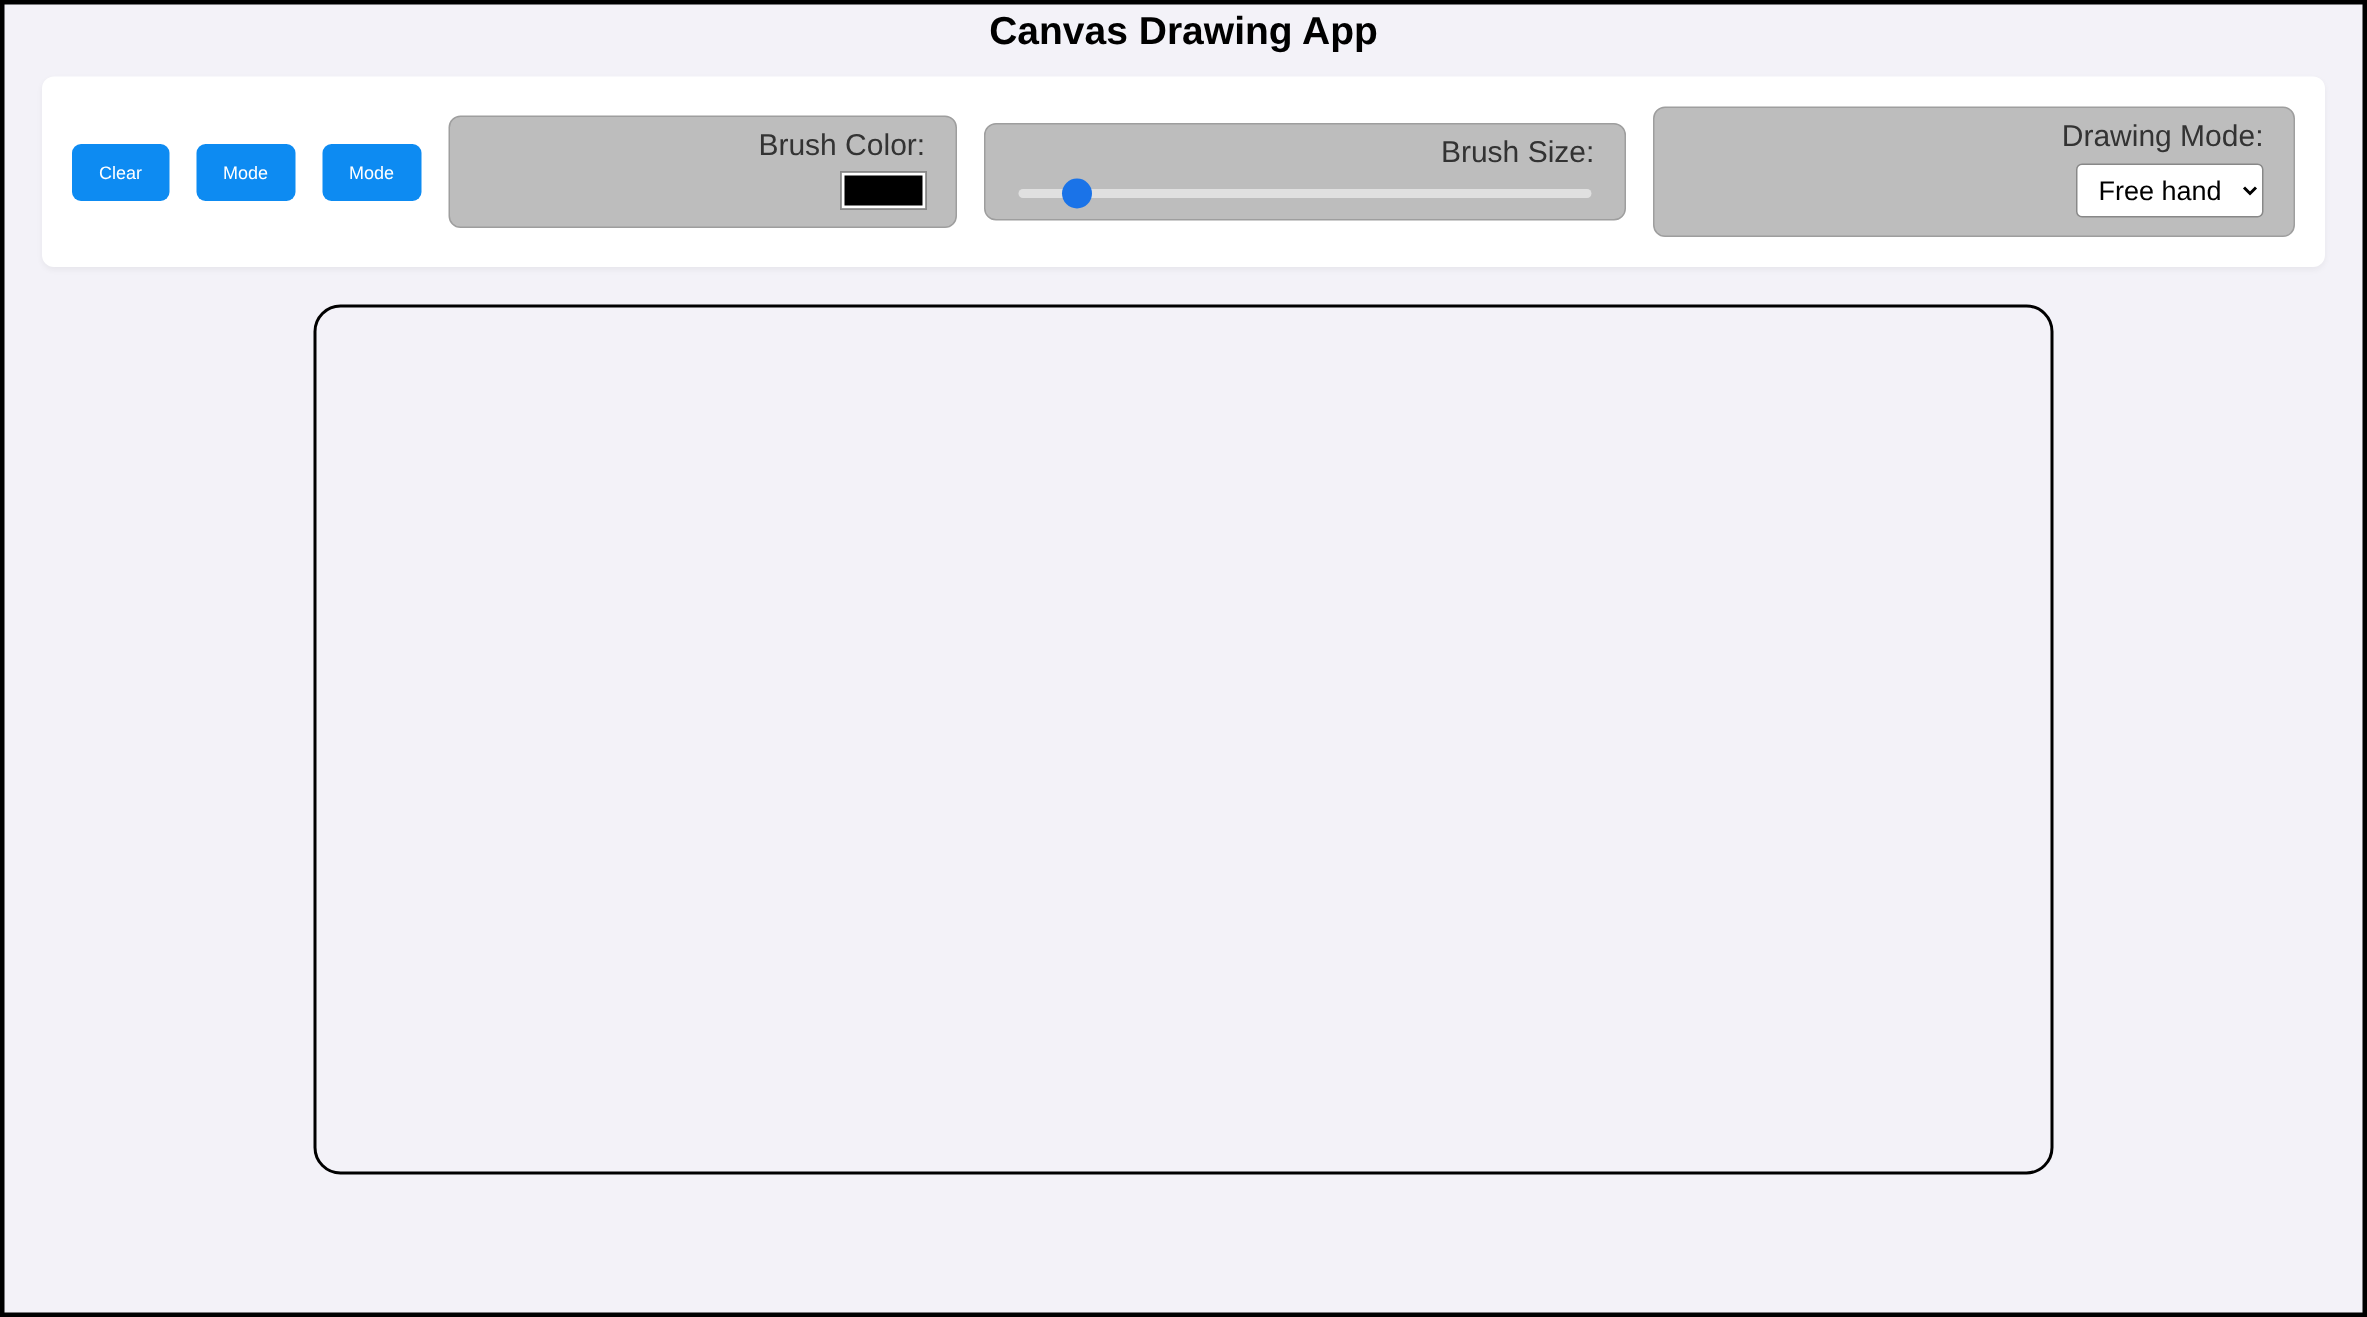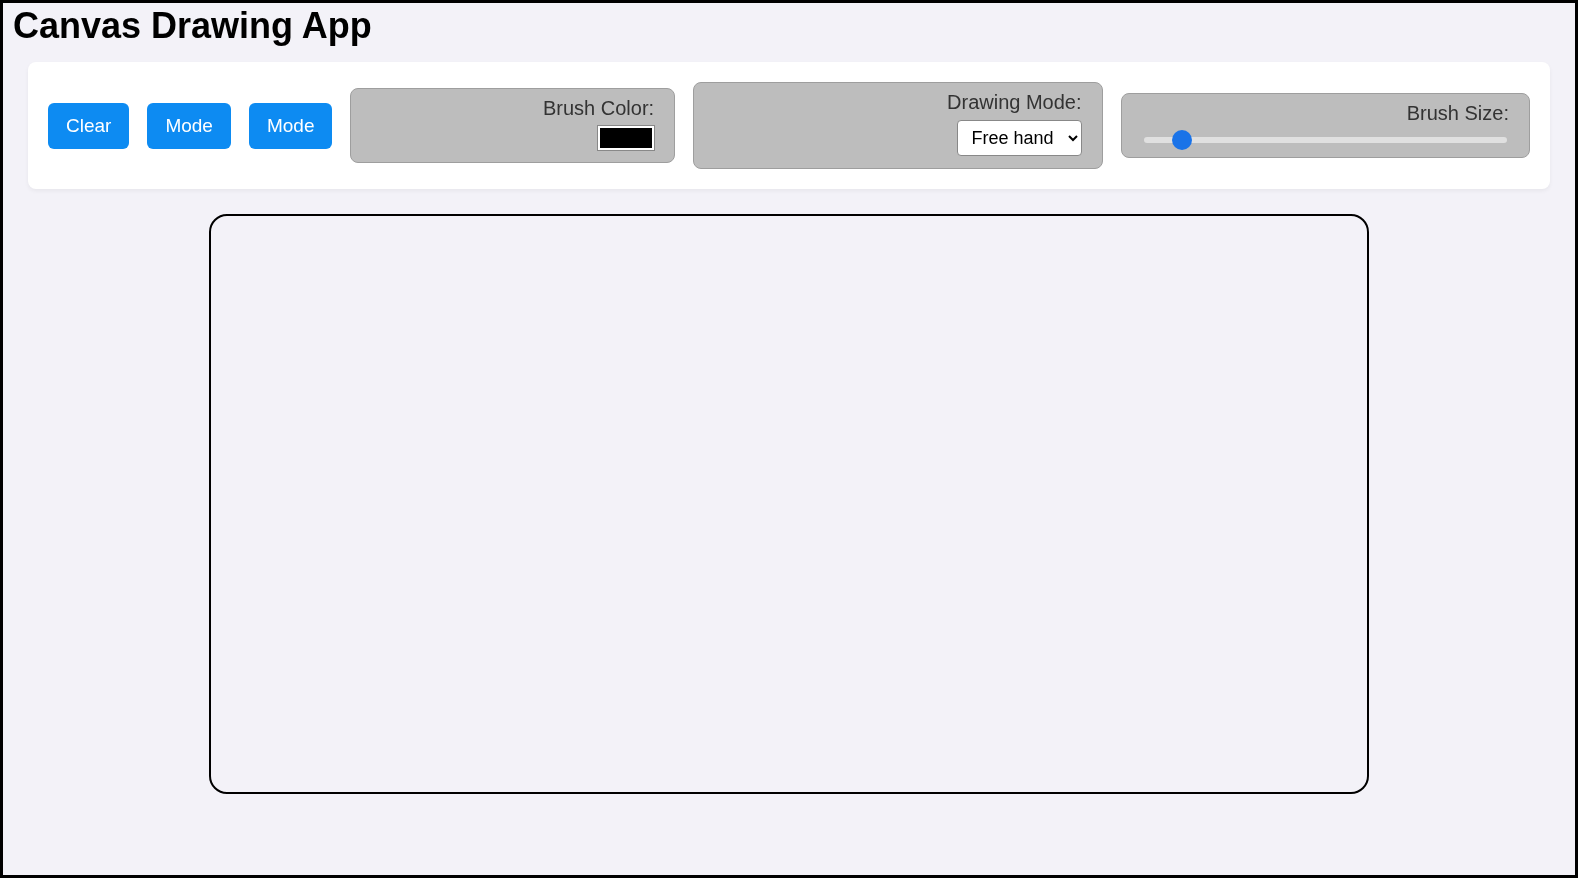--- a/index.html
+++ b/index.html
@@ -10,42 +10,43 @@
       padding: 0;
       background: #f3f2f8;
       font-family: Arial, Helvetica, sans-serif;
       border: 3px solid #000;
       min-height: 878px;
     }
     .container {
       padding: 0 10px 10px 10px;
     }
     h1 {
-      font-size: 36px;
+      text-align: center;
+      font-size: 26px;
       font-weight: bold;
       margin: 0 0 15px 0;
       padding-top: 2px;
       color: #000;
     }
     .toolbar {
       background: #ffffff;
       border-radius: 8px;
       padding: 20px;
       display: flex;
       align-items: center;
       gap: 18px;
       box-shadow: 0 2px 4px rgba(0,0,0,0.05);
       margin: 0 15px;
     }
     .btn {
       background: #0d8bf2;
       color: #fff;
       border: none;
       padding: 12px 18px;
-      font-size: 19px;
+      font-size: 12px;
       border-radius: 6px;
       cursor: pointer;
       font-family: inherit;
     }
     .panel {
       background: #bdbdbd;
       border: 1px solid #9e9e9e;
       border-radius: 8px;
       padding: 8px 20px 12px 20px;
       display: flex;
@@ -130,28 +131,28 @@
     <button class="btn">Mode</button>
     <button class="btn">Mode</button>
 
     <div class="panel">
       <div class="panel-label">Brush Color:</div>
       <div class="color-box" style="background:#000000;"></div>
     </div>
 
 
     <div class="panel panel-wide">
+      <div class="panel-label">Brush Size:</div>
+      <div class="slider-wrap">
+        <input type="range" value="5" min="1" max="50" style="">
+      </div>
+    </div>
+
+    <div class="panel panel-wide">
       <div class="panel-label">Drawing Mode:</div>
       <select>
         <option>Free hand</option>
       </select>
-    </div>
-
-    <div class="panel panel-wide">
-      <div class="panel-label">Brush Size:</div>
-      <div class="slider-wrap">
-        <input type="range" value="5" min="1" max="50" style="">
-      </div>
     </div>
   </div>
 
   <div class="canvas-area"></div>
 </div>
 
 </body></html>

